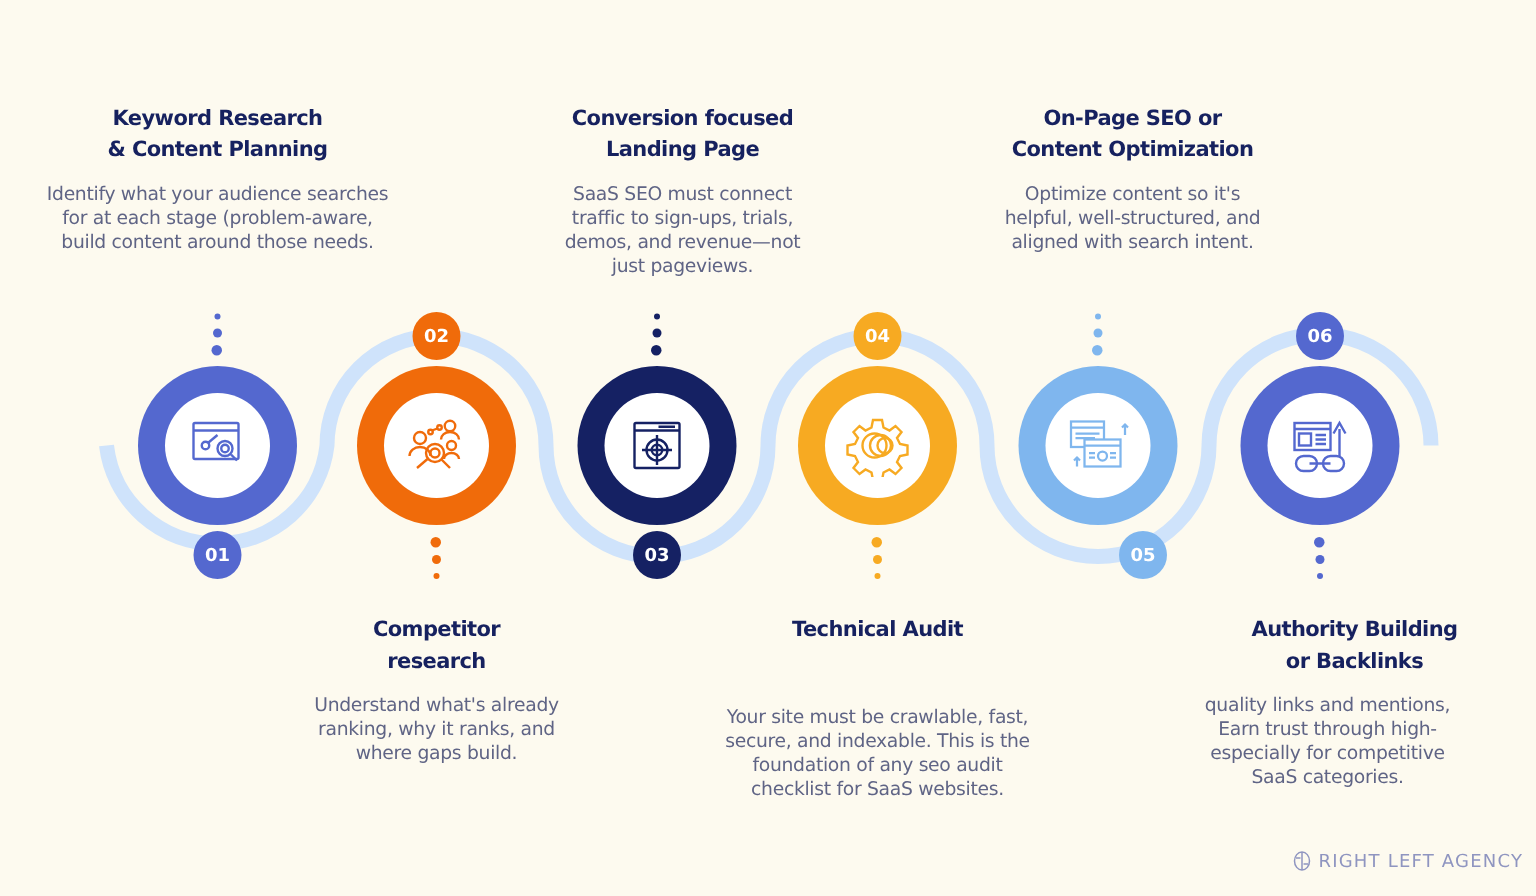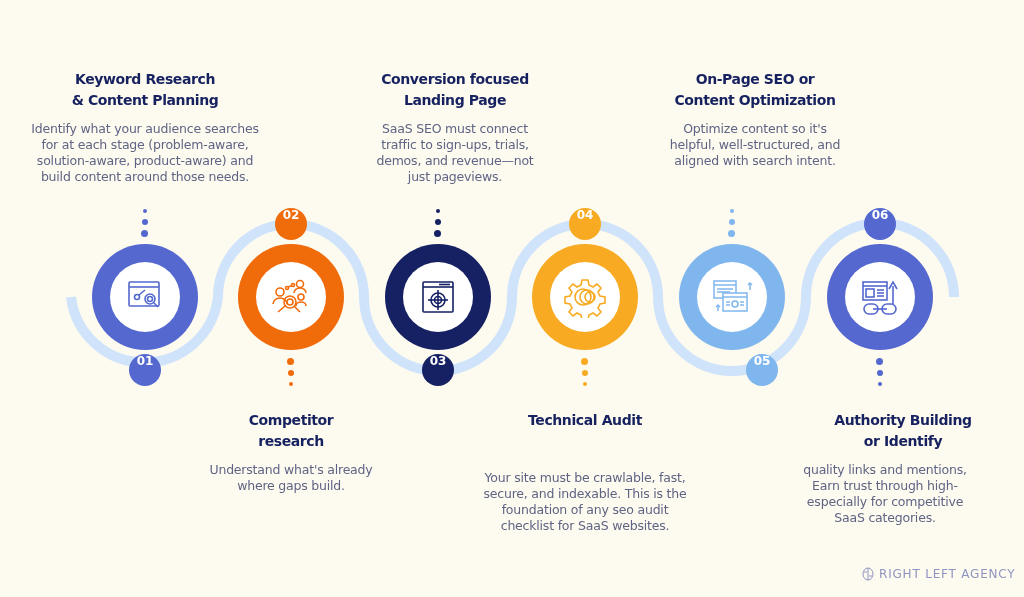--- a/index.html
+++ b/index.html
@@ -2,39 +2,38 @@
 <html><head>
 <meta charset="utf-8">
 <style>
   html, body { margin:0; padding:0; }
   body { width:1024px; height:597px; background:#fdfaef; position:relative; overflow:hidden; font-family:"Liberation Sans", sans-serif; }
   .wave { position:absolute; left:0; top:0; }
   .title { position:absolute; text-align:center; color:#16215f; font-weight:700; font-size:14px; line-height:21px; font-family:"DejaVu Sans", sans-serif; letter-spacing:-0.4px; }
   .desc { position:absolute; text-align:center; color:#5f6485; font-size:12.5px; line-height:16px; font-family:"DejaVu Sans", sans-serif; letter-spacing:-0.2px; }
   .ring { position:absolute; width:106px; height:106px; border-radius:50%; box-sizing:border-box; display:flex; align-items:center; justify-content:center; }
   .ring .inner { width:70px; height:70px; border-radius:50%; background:#ffffff; display:flex; align-items:center; justify-content:center; }
-  .badge { position:absolute; width:32px; height:32px; border-radius:50%; color:#fff; font-size:12px; font-weight:700; display:flex; justify-content:center; font-family:"DejaVu Sans", sans-serif; }
+  .badge { position:absolute; width:32px; height:32px; border-radius:50%; color:#fff; font-size:12px; font-weight:700; display:flex; align-items:center; justify-content:center; font-family:"DejaVu Sans", sans-serif; }
   .dot { position:absolute; border-radius:50%; }
   .logo { position:absolute; left:862px; top:567px; color:#8f95c0; font-size:12px; letter-spacing:0.8px; display:flex; align-items:center; gap:5px; font-family:"DejaVu Sans", sans-serif; }
 </style>
 </head>
 <body>
 
 <svg class="wave" width="1024" height="597" viewBox="0 0 1024 597">
   <path d="M 71 297 A 74 74 0 0 0 218 297 A 73 73 0 0 1 364 297 A 74 74 0 0 0 512 297 A 73 73 0 0 1 658 297 A 74 74 0 0 0 806 297 A 74 74 0 0 1 954 297" fill="none" stroke="#cfe3fb" stroke-width="10" stroke-linecap="butt"></path>
 </svg>
 
 <div class="title" style="left:30px;top:69px;width:230px;">
   <div>Keyword Research</div>
   <div>&amp; Content Planning</div>
 </div>
 <div class="desc" style="left:20px;top:121px;width:250px;">
   <div>Identify what your audience searches</div>
     <div>for at each stage (problem-aware,</div>
-    <div>solution-aware, product-aware) and</div>
     <div>build content around those needs.</div>
 </div>
 
 <div class="title" style="left:340px;top:69px;width:230px;">
   <div>Conversion focused</div>
     <div>Landing Page</div>
 </div>
 <div class="desc" style="left:340px;top:121px;width:230px;">
   <div>SaaS SEO must connect</div>
     <div>traffic to sign-ups, trials,</div>
@@ -51,36 +50,37 @@
     <div>helpful, well-structured, and</div>
     <div>aligned with search intent.</div>
 </div>
 
 <div class="title" style="left:176px;top:410px;width:230px;">
   <div>Competitor</div>
     <div>research</div>
 </div>
 <div class="desc" style="left:176px;top:462px;width:230px;">
   <div>Understand what's already</div>
+    <div>ranking, why it ranks, and</div>
     <div>where gaps build.</div>
 </div>
 
 <div class="title" style="left:470px;top:410px;width:230px;">
   <div>Technical Audit</div>
 </div>
 <div class="desc" style="left:460px;top:440px;width:250px;margin-top:30px;">
   <div>Your site must be crawlable, fast,</div>
     <div>secure, and indexable. This is the</div>
     <div>foundation of any seo audit</div>
     <div>checklist for SaaS websites.</div>
 </div>
 
 <div class="title" style="left:788px;top:410px;width:230px;">
   <div>Authority Building</div>
-    <div>or Identify</div>
+    <div>or Backlinks</div>
 </div>
 <div class="desc" style="left:770px;top:462px;width:230px;">
   <div>quality links and mentions,</div>
     <div>Earn trust through high-</div>
     <div>especially for competitive</div>
     <div>SaaS categories.</div>
 </div>
 
 <div class="ring" style="left:92px;top:244px;background:#5468cf;">
   <div class="inner">

